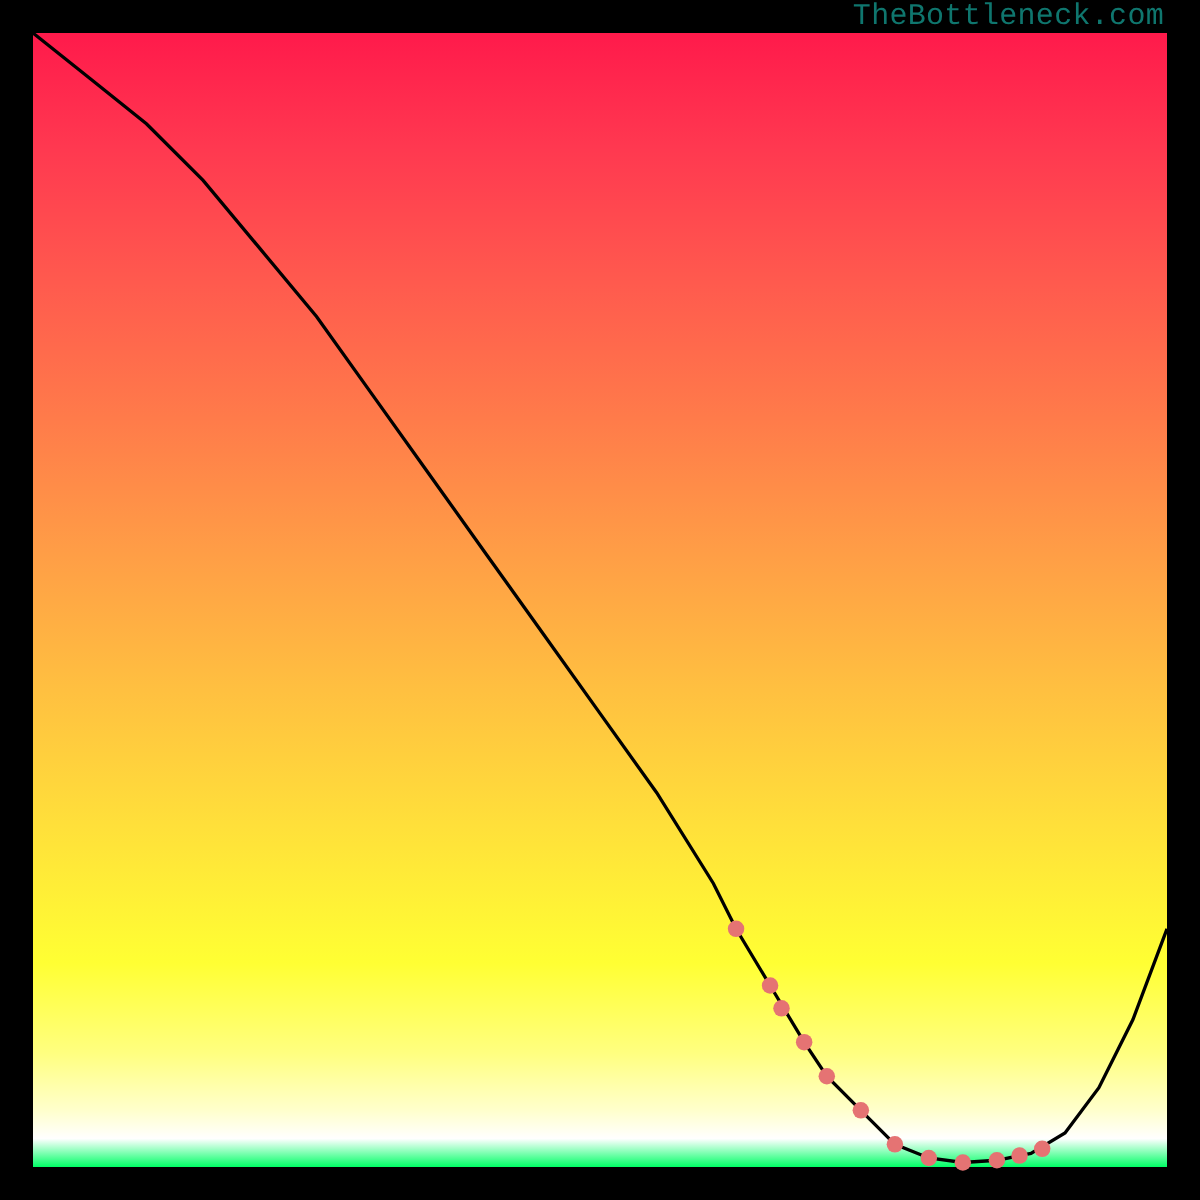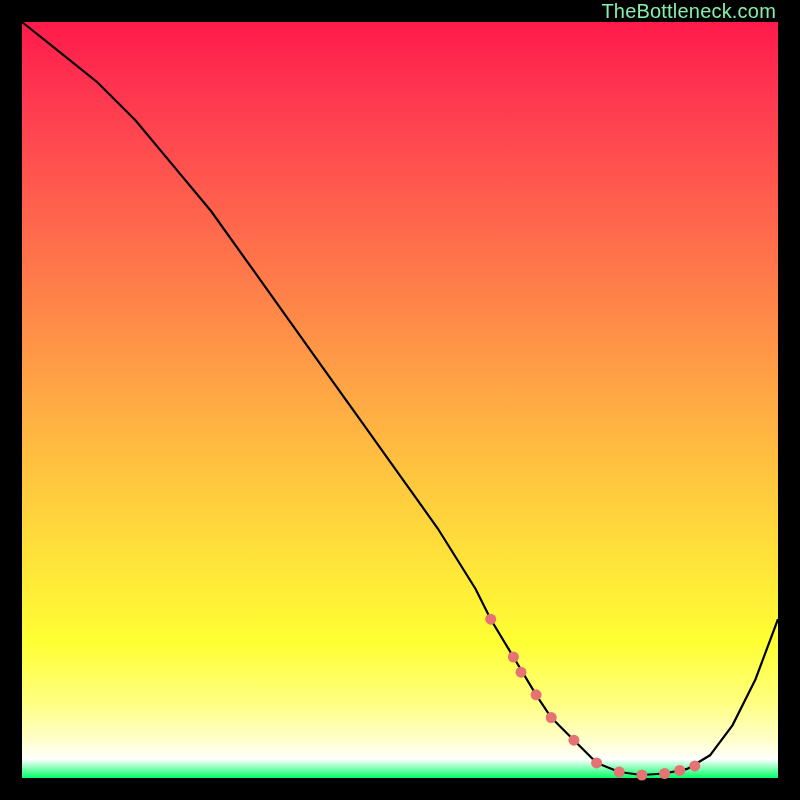--- a/index.html
+++ b/index.html
@@ -35,23 +35,23 @@
       #ffff80 90%,
       #ffffcc 95%,
       #ffffff 97.5%,
       #00ff66 100%
     );
   }
   .watermark {
     position: absolute;
     top: 0px;
     right: 24px;
-    font-family: Liberation Sans, sans-serif;
+    font-family: Liberation Mono, monospace;
     font-size: 20px;
-    color: #86efac;
+    color: #0f766e;
     font-weight: 500;
     letter-spacing: 0.2px;
   }
   svg.curve-layer {
     position: absolute;
     left: 0;
     top: 0;
     width: 100%;
     height: 100%;
     overflow: visible;

